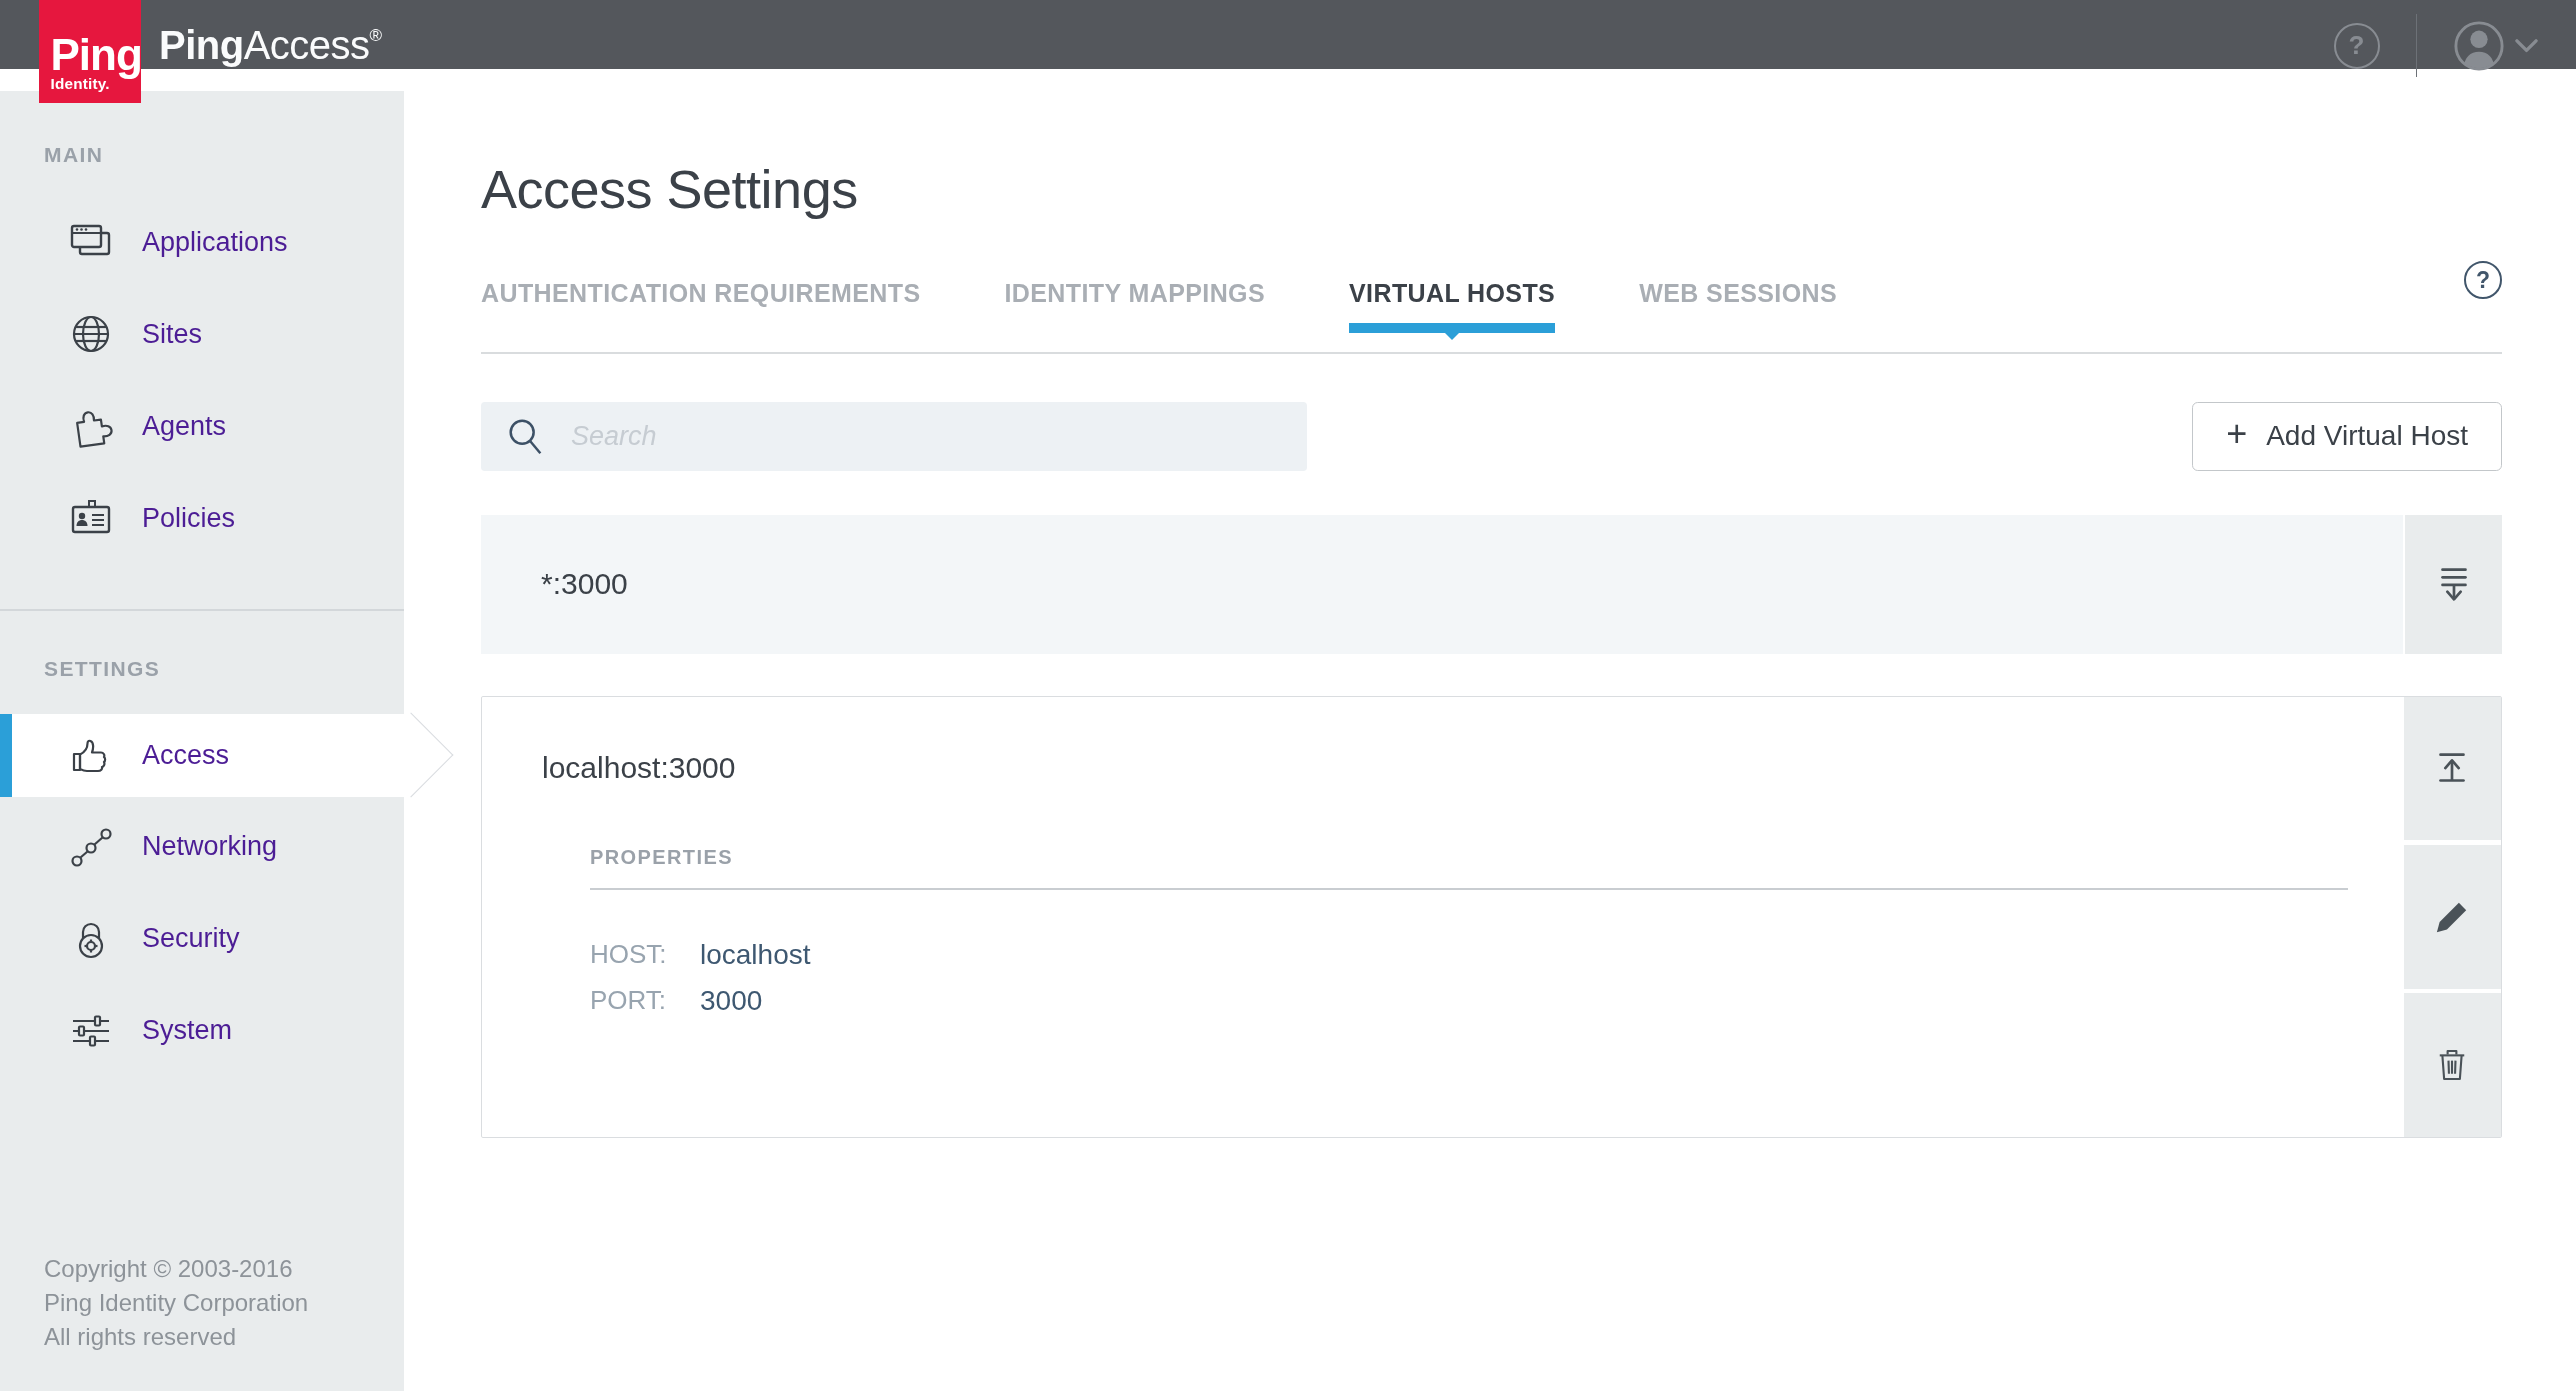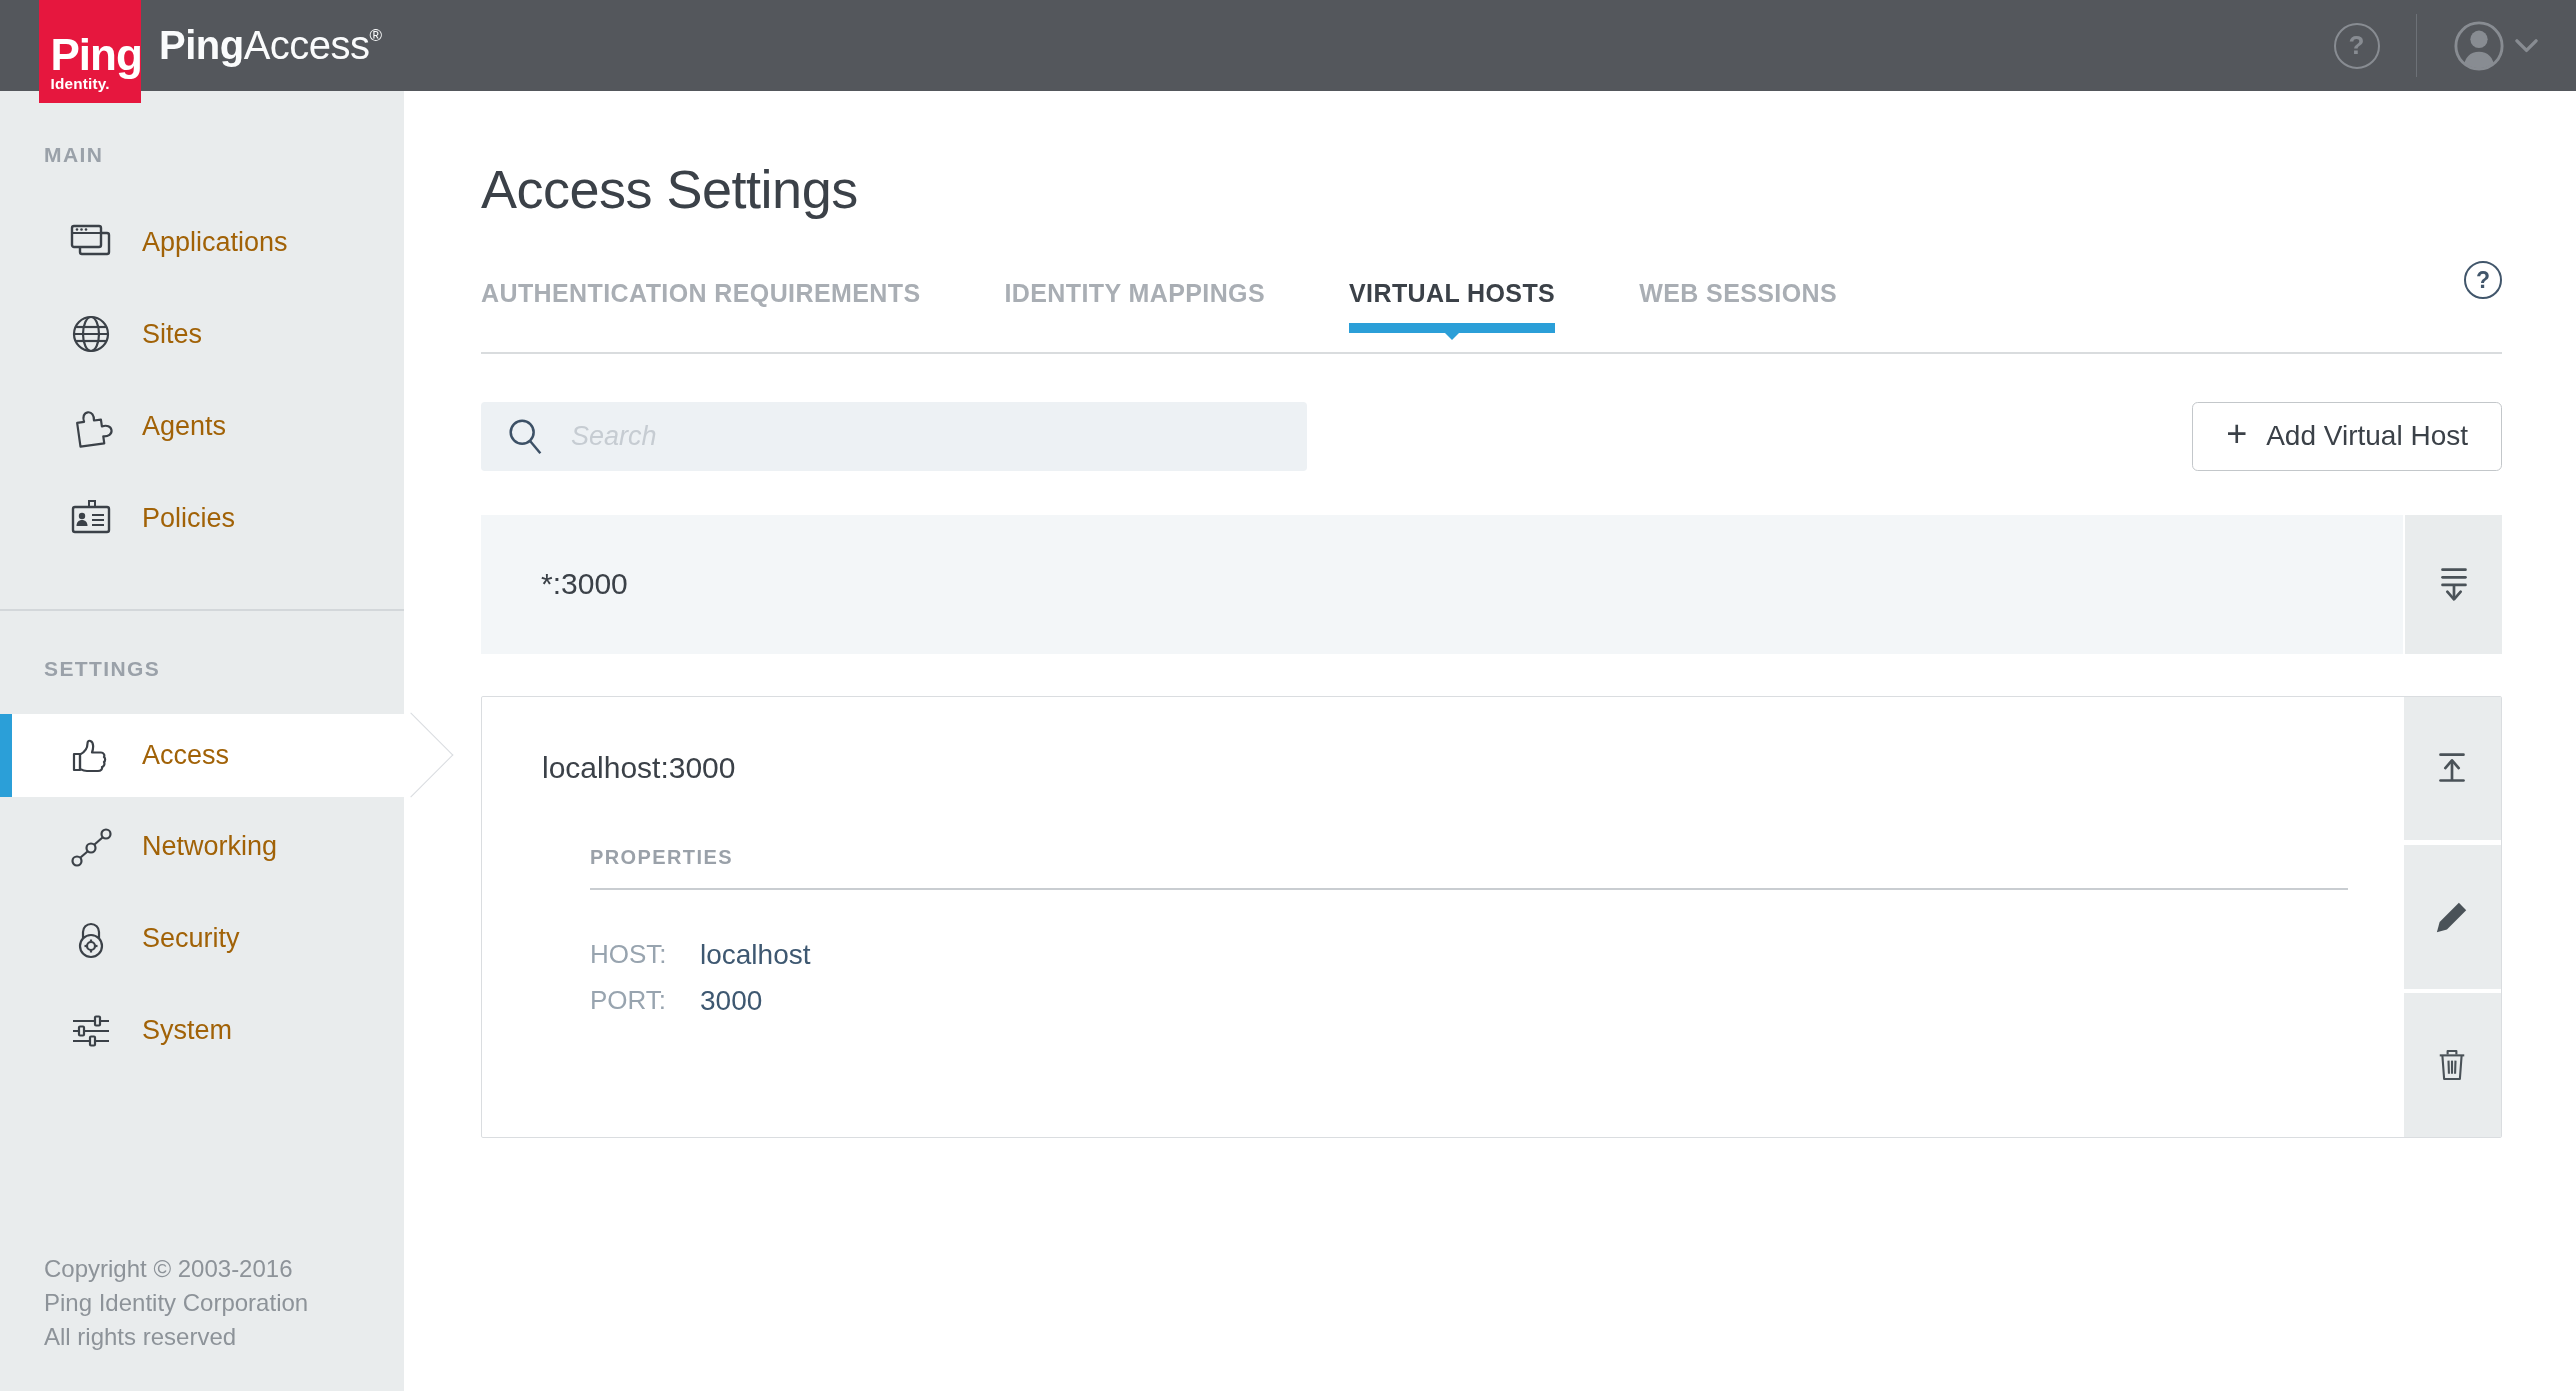--- a/index.html
+++ b/index.html
@@ -7,21 +7,21 @@
   body {
     font-family:"Liberation Sans", sans-serif;
     background:#ffffff;
     color:#3b4148;
     overflow:hidden;
   }
   .app { position:relative; width:2576px; height:1392px; }
 
   
   .topbar {
-    position:absolute; top:0; left:0; right:0; height:91px;
+    position:absolute; top:0; left:0; right:0; height:69px;
     background:#54575c; z-index:5;
     display:flex; align-items:center;
   }
   .logo-box {
     position:absolute; left:39px; top:0; width:102px; height:103px;
     background:#e6173e; z-index:6;
     display:flex; flex-direction:column; justify-content:flex-end; align-items:flex-start;
     padding:0 0 9.6px 11.5px; color:#fff;
   }
   .logo-box .logo-ping { font-size:44px; font-weight:bold; line-height:0.85; letter-spacing:-1px; }
@@ -56,21 +56,21 @@
     margin:52px 0 0 44px; font-size:21px; letter-spacing:1.4px;
     color:#9aa1a9; font-weight:bold;
   }
   .section-label.settings { margin-top:46px; }
   .nav { margin-top:29px; }
   .nav-item {
     height:92px; display:flex; align-items:center; padding-left:67px;
     cursor:pointer; position:relative;
   }
   .nav-item .nav-icon { width:48px; height:48px; display:flex; align-items:center; justify-content:center; }
-  .nav-item .nav-label { margin-left:27px; font-size:27px; color:#a16207; }
+  .nav-item .nav-label { margin-left:27px; font-size:27px; color:#4c1d95; }
   .sidebar-divider { height:1.9px; background:#d3d7da; margin-top:45px; }
   .nav.settings-nav { margin-top:33px; }
   .nav-item.selected {
     background:#ffffff; height:83px; width:411px; z-index:2;
   }
   .nav-item.selected::before {
     content:''; position:absolute; left:0; top:0; bottom:0; width:12.4px;
     background:#2b9fd8;
   }
   .nav-item.selected::after {

